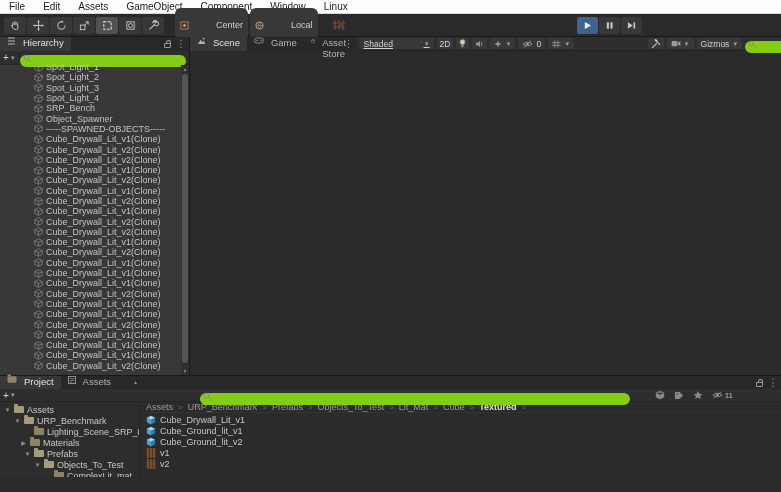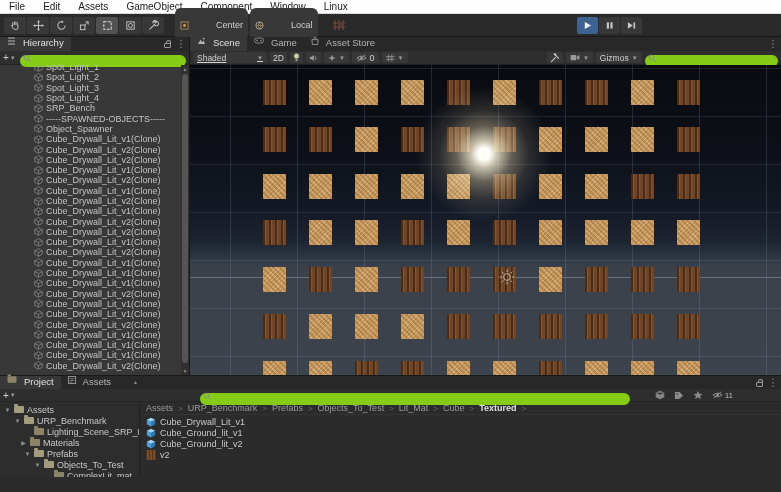--- a/index.html
+++ b/index.html
@@ -52,21 +52,21 @@
   .h-list { margin-top:-3px; }
   .h-row { height:10.3px; display:flex; align-items:center; padding-left:34px; gap:3px; white-space:nowrap; }
   .h-row svg { flex:0 0 auto; opacity:.75; }
   .h-label { font-size:9px; color:#c4c4c4; }
   .vscroll { position:absolute; right:0; top:0; bottom:0; width:8px; background:#303030; }
   .vscroll .arr { position:absolute; left:0; width:8px; font-size:5px; color:#8a8a8a; text-align:center; }
   .vscroll .arr.up { top:1px; } .vscroll .arr.down { bottom:1px; }
   .vscroll .thumb { position:absolute; left:1px; right:1px; top:9px; bottom:12px; background:#555; border-radius:3px; }
 
   
-  .scene-panel { flex:1; display:flex; flex-direction:column; min-width:0; }
+  .scene-panel { flex:1; display:flex; min-width:0; }
   .scene-toolbar { height:14px; background:#2e2e2e; border-bottom:1px solid #222; display:flex; align-items:center; padding:0 3px; gap:3px; }
   .sbtn { height:11px; background:#383838; border-radius:2px; display:inline-flex; align-items:center; padding:0 4px; font-size:8.5px; color:#d2d2d2; gap:3px; }
   .sbtn .caret { font-size:6px; color:#999; }
   .sbtn.icon-only { padding:0 3px; }
   .flex-sp { flex:1; }
   .scene-search { width:135px; }
 
   .scene-canvas { position:relative; flex:1; overflow:hidden;
     background:linear-gradient(180deg,#090b10 0%, #0d1018 28%, #141a26 48%, #1d2531 57%, #2a3240 61%, #3a414b 65%, #3d434d 100%); }
   .scene-grid { position:absolute; inset:0;
@@ -269,27 +269,27 @@
             <div class="h-row">
               <svg width="9" height="9" viewBox="0 0 10 10">
                 <path d="M5 0.8 L9.2 3 L9.2 7 L5 9.2 L0.8 7 L0.8 3 Z M0.8 3 L5 5 L9.2 3 M5 5 L5 9.2" fill="none" stroke="#a8a8a8" stroke-width="0.8"></path>
               </svg>
               <span class="h-label">SRP_Bench</span>
             </div>
             <div class="h-row">
               <svg width="9" height="9" viewBox="0 0 10 10">
                 <path d="M5 0.8 L9.2 3 L9.2 7 L5 9.2 L0.8 7 L0.8 3 Z M0.8 3 L5 5 L9.2 3 M5 5 L5 9.2" fill="none" stroke="#a8a8a8" stroke-width="0.8"></path>
               </svg>
+              <span class="h-label">Object_Spawner</span>
+            </div>
+            <div class="h-row">
+              <svg width="9" height="9" viewBox="0 0 10 10">
+                <path d="M5 0.8 L9.2 3 L9.2 7 L5 9.2 L0.8 7 L0.8 3 Z M0.8 3 L5 5 L9.2 3 M5 5 L5 9.2" fill="none" stroke="#a8a8a8" stroke-width="0.8"></path>
+              </svg>
               <span class="h-label">-----SPAWNED-OBJECTS-----</span>
-            </div>
-            <div class="h-row">
-              <svg width="9" height="9" viewBox="0 0 10 10">
-                <path d="M5 0.8 L9.2 3 L9.2 7 L5 9.2 L0.8 7 L0.8 3 Z M0.8 3 L5 5 L9.2 3 M5 5 L5 9.2" fill="none" stroke="#a8a8a8" stroke-width="0.8"></path>
-              </svg>
-              <span class="h-label">Object_Spawner</span>
             </div>
             <div class="h-row">
               <svg width="9" height="9" viewBox="0 0 10 10">
                 <path d="M5 0.8 L9.2 3 L9.2 7 L5 9.2 L0.8 7 L0.8 3 Z M0.8 3 L5 5 L9.2 3 M5 5 L5 9.2" fill="none" stroke="#a8a8a8" stroke-width="0.8"></path>
               </svg>
               <span class="h-label">Cube_Drywall_Lit_v1(Clone)</span>
             </div>
             <div class="h-row">
               <svg width="9" height="9" viewBox="0 0 10 10">
                 <path d="M5 0.8 L9.2 3 L9.2 7 L5 9.2 L0.8 7 L0.8 3 Z M0.8 3 L5 5 L9.2 3 M5 5 L5 9.2" fill="none" stroke="#a8a8a8" stroke-width="0.8"></path>
@@ -757,19 +757,24 @@
                 <path d="M6 0.8 L11 3.4 L6 6 L1 3.4 Z" fill="#9fd4f5"></path>
                 <path d="M1 3.4 L6 6 L6 11.4 L1 8.8 Z" fill="#4d9fd8"></path>
                 <path d="M11 3.4 L6 6 L6 11.4 L11 8.8 Z" fill="#2e7bb8"></path>
               </svg>
 
               <span class="file-name">Cube_Ground_lit_v2</span>
             </div>
             <div class="file-row icon-texture">
 
               <span class="tex-thumb"></span>
+              <span class="file-name">v1</span>
+            </div>
+            <div class="file-row icon-texture">
+
+              <span class="tex-thumb"></span>
               <span class="file-name">v2</span>
             </div>
           </div>
       </div>
     </div>
   </div>
 </div>
 
 </body></html>

